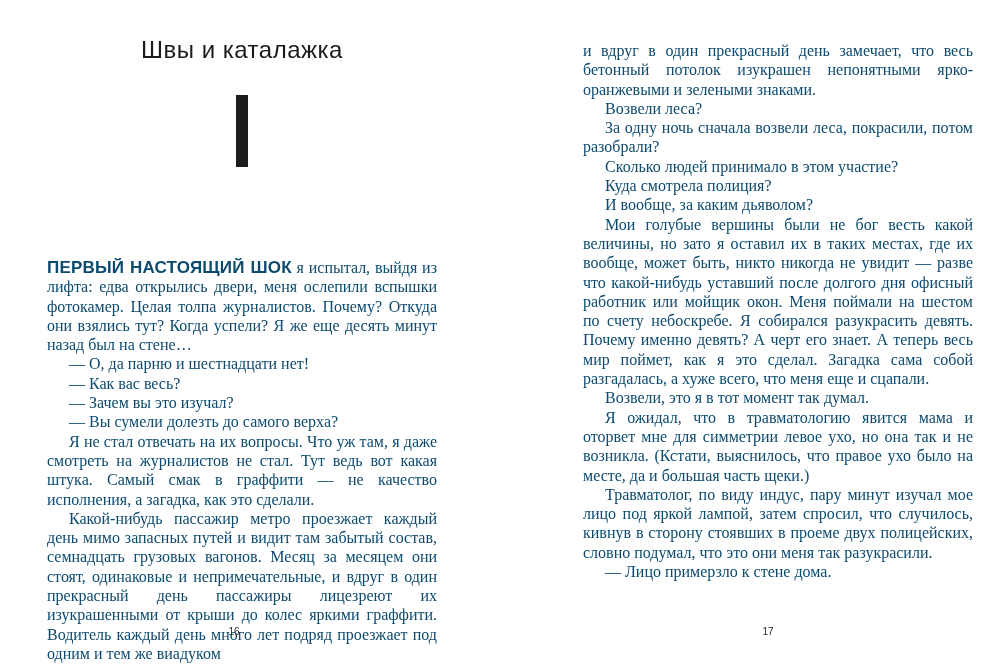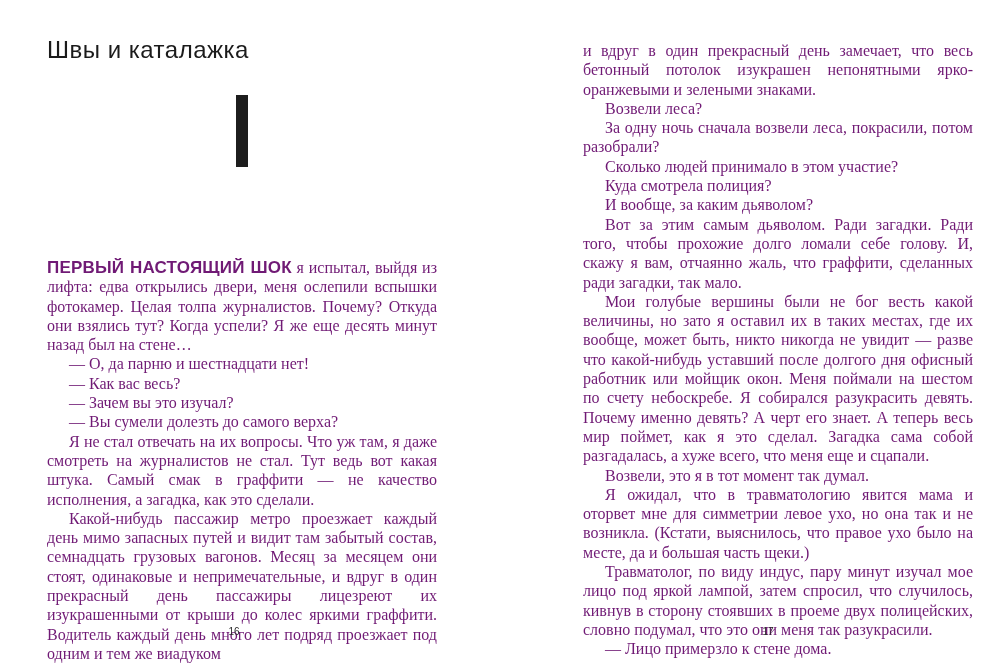--- a/index.html
+++ b/index.html
@@ -17,34 +17,35 @@
   .page-left  { left: 47px;  top: 36px; }
   .page-right { left: 583px; top: 41px; }
   .chapter-title {
     margin: 0;
     font-family: "Liberation Sans", sans-serif;
     font-weight: normal;
     font-size: 24px;
     line-height: 28px;
     letter-spacing: 0.5px;
     color: #1b1b1b;
+    text-align: center;
   }
   .chapter-bar {
     width: 12px; height: 72px;
     background: #1d1d1d;
     margin: 31px auto 0 auto;
   }
   .text-block { margin-top: 91px; }
   .page-right .text-block { margin-top: 0; }
   .text-block p {
     margin: 0;
     font-family: "Liberation Serif", serif;
     font-size: 16px;
     line-height: 19.3px;
-    color: #701a75;
+    color: #0c4a6e;
     text-align: justify;
     hyphens: auto;
     -webkit-hyphens: auto;
   }
   .text-block p.indent { text-indent: 22px; }
   .lead {
     font-family: "Liberation Sans", sans-serif;
     font-weight: bold;
     font-size: 17px;
     letter-spacing: 0.2px;
@@ -79,21 +80,20 @@
 </div>
 
 <div class="page page-right">
   <div class="text-block" id="right-text">
       <p>и вдруг в один прекрасный день замечает, что весь бетонный потолок изукрашен непонятными ярко-оранжевыми и зелеными знаками.</p>
       <p class="indent">Возвели леса?</p>
       <p class="indent">За одну ночь сначала возвели леса, покрасили, потом разобрали?</p>
       <p class="indent">Сколько людей принимало в этом участие?</p>
       <p class="indent">Куда смотрела полиция?</p>
       <p class="indent">И вообще, за каким дьяволом?</p>
-      <p class="indent">Вот за этим самым дьяволом. Ради загадки. Ради того, чтобы прохожие долго ломали себе голову. И, скажу я вам, отчаянно жаль, что граффити, сделанных ради загадки, так мало.</p>
       <p class="indent">Мои голубые вершины были не бог весть какой величины, но зато я оставил их в таких местах, где их вообще, может быть, никто никогда не увидит — разве что какой-нибудь уставший после долгого дня офисный работник или мойщик окон. Меня поймали на шестом по счету небоскребе. Я собирался разукрасить девять. Почему именно девять? А черт его знает. А теперь весь мир поймет, как я это сделал. Загадка сама собой разгадалась, а хуже всего, что меня еще и сцапали.</p>
       <p class="indent">Возвели, это я в тот момент так думал.</p>
       <p class="indent">Я ожидал, что в травматологию явится мама и оторвет мне для симметрии левое ухо, но она так и не возникла. (Кстати, выяснилось, что правое ухо было на месте, да и большая часть щеки.)</p>
       <p class="indent">Травматолог, по виду индус, пару минут изучал мое лицо под яркой лампой, затем спросил, что случилось, кивнув в сторону стоявших в проеме двух полицейских, словно подумал, что это они меня так разукрасили.</p>
       <p class="indent">— Лицо примерзло к стене дома.</p>
     </div>
 </div>
 
 <div class="page-number num-left">16</div>
 <div class="page-number num-right">17</div>

